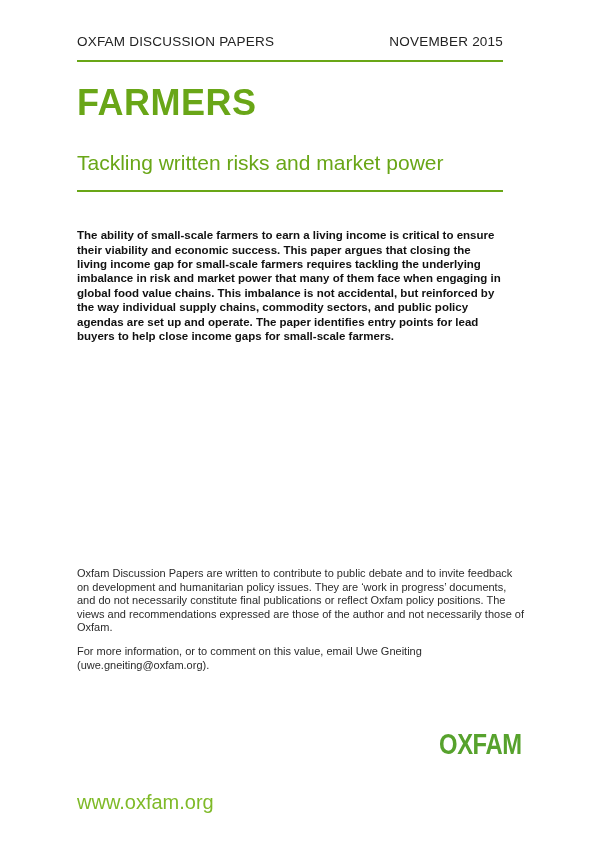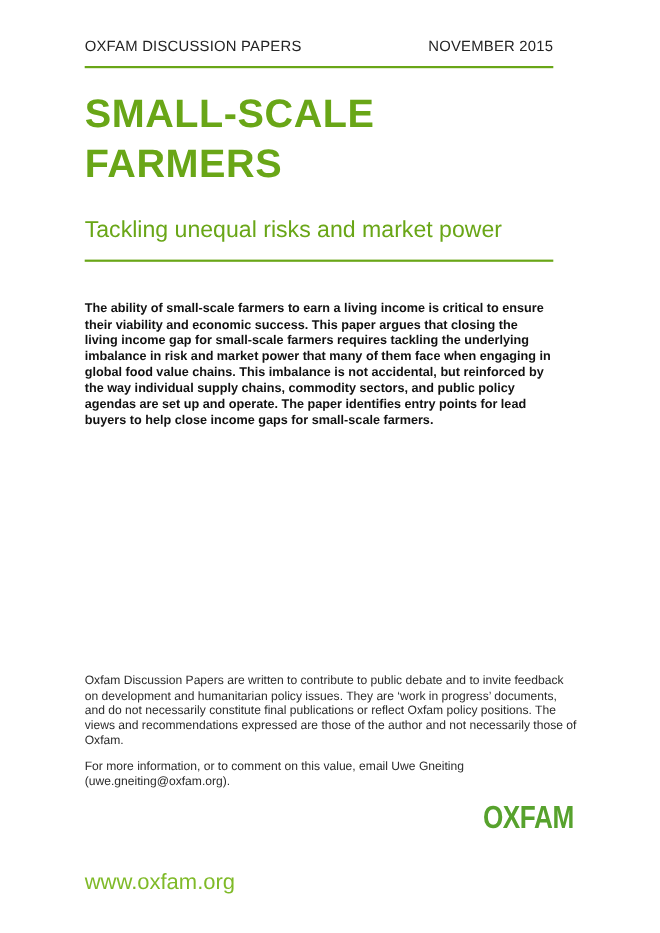--- a/index.html
+++ b/index.html
@@ -106,25 +106,24 @@
 <body>
 
 <div class="content">
 
   <div class="masthead">
     <span>OXFAM DISCUSSION PAPERS</span>
     <span>NOVEMBER 2015</span>
   </div>
 
   <h1 class="doc-title">
-    <span class="line">SMALL-SCALE</span>
     <span class="line">FARMERS</span>
   </h1>
 
-  <div class="doc-subtitle">Tackling unequal risks and market power</div>
+  <div class="doc-subtitle">Tackling written risks and market power</div>
 
   <p class="abstract">The ability of small-scale farmers to earn a living income is critical to ensure their viability and economic success. This paper argues that closing the living income gap for small-scale farmers requires tackling the underlying imbalance in risk and market power that many of them face when engaging in global food value chains. This imbalance is not accidental, but reinforced by the way individual supply chains, commodity sectors, and public policy agendas are set up and operate. The paper identifies entry points for lead buyers to help close income gaps for small-scale farmers.</p>
 
   <p class="disclaimer">Oxfam Discussion Papers are written to contribute to public debate and to invite feedback on development and humanitarian policy issues. They are ‘work in progress’ documents, and do not necessarily constitute final publications or reflect Oxfam policy positions. The views and recommendations expressed are those of the author and not necessarily those of Oxfam.</p>
 
   <p class="contact">For more information, or to comment on this value, email Uwe Gneiting (uwe.gneiting@oxfam.org).</p>
 
 </div>
 
 <a class="site-url" href="#">www.oxfam.org</a>

